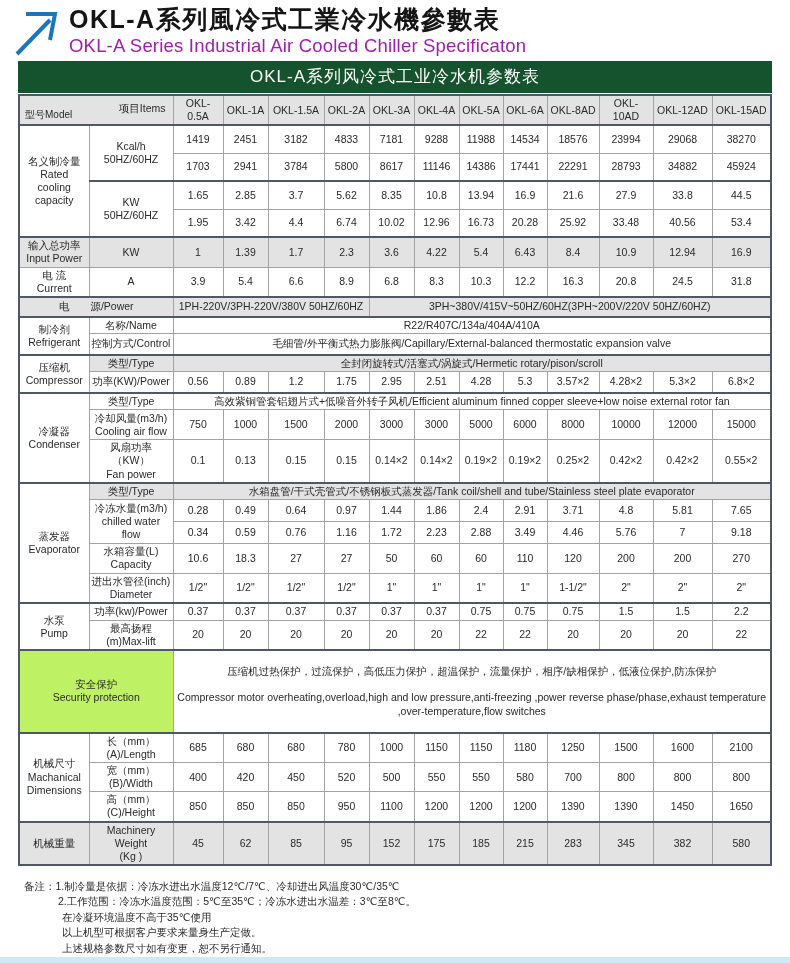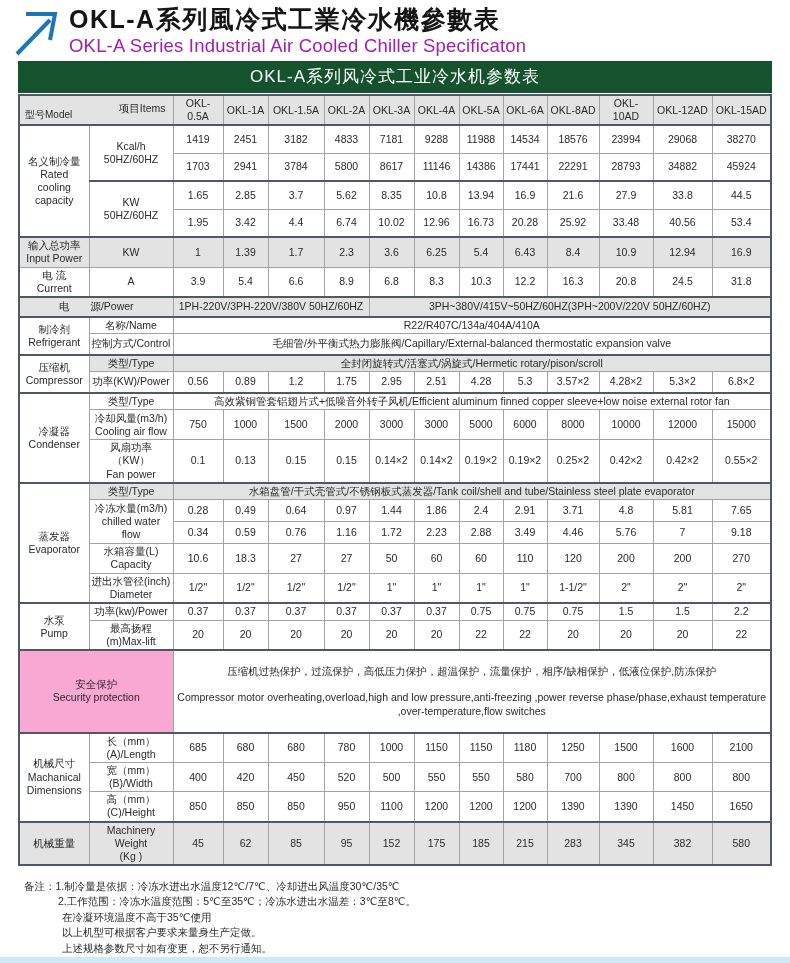--- a/index.html
+++ b/index.html
@@ -17,21 +17,21 @@
     text-align:center;font-size:17px;letter-spacing:1px;padding:4px 0 5px 0;}
 
   
   table.spec{width:754px;margin:1px 0 0 18px;border-collapse:collapse;table-layout:fixed;
     font-size:10.5px;border:2px solid #4e5866;}
   table.spec th,table.spec td{border:1px solid #a3a3a3;text-align:center;vertical-align:middle;
     font-weight:400;padding:1px 2px;white-space:pre-line;line-height:1.25;color:#2a2a2a;}
   tr.gs>th,tr.gs>td{border-top:2px solid #4e5866;}
   tr.gray>th,tr.gray>td{background:#e3e3e3;}
   th.wh{background:#fff !important;}
-  th.bg{background:#f9a8d4;margin-left:6px;}
+  th.bg{background:#bef264;margin-left:6px;}
   .r28{height:28px}.r27{height:27px}.r20{height:20px}.r17{height:17px}.r21{height:21px}
   .r30{height:30px}.r16{height:16px}.r22{height:22px}.r56{height:58px}.r38{height:38px}
 
   th.corner{position:relative;padding:0;background:#e3e3e3;
     background-image:linear-gradient(to bottom right,transparent calc(50% - .6px),#8a8a8a calc(50% - .6px),#8a8a8a calc(50% + .6px),transparent calc(50% + .6px));}
   .c-model{position:absolute;left:5px;bottom:3px;font-size:10px;}
   .c-items{position:absolute;right:7px;top:6px;font-size:10.5px;}
 
   td.sec{text-align:left;padding:4px 6px;line-height:1.45;margin-left:16px;}
   td.sec div{margin:0;}
@@ -162,21 +162,21 @@
 
   <tr class="r28 gray gs">
     <th class="glabel">输入总功率
 Input Power</th>
     <th class="ilabel">KW</th>
     <td>1</td>
         <td>1.39</td>
         <td>1.7</td>
         <td>2.3</td>
         <td>3.6</td>
-        <td>6.25</td>
+        <td>4.22</td>
         <td>5.4</td>
         <td>6.43</td>
         <td>8.4</td>
         <td>10.9</td>
         <td>12.94</td>
         <td>16.9</td>
   </tr>
   <tr class="r27">
     <th class="glabel">电 流
 Current</th>

